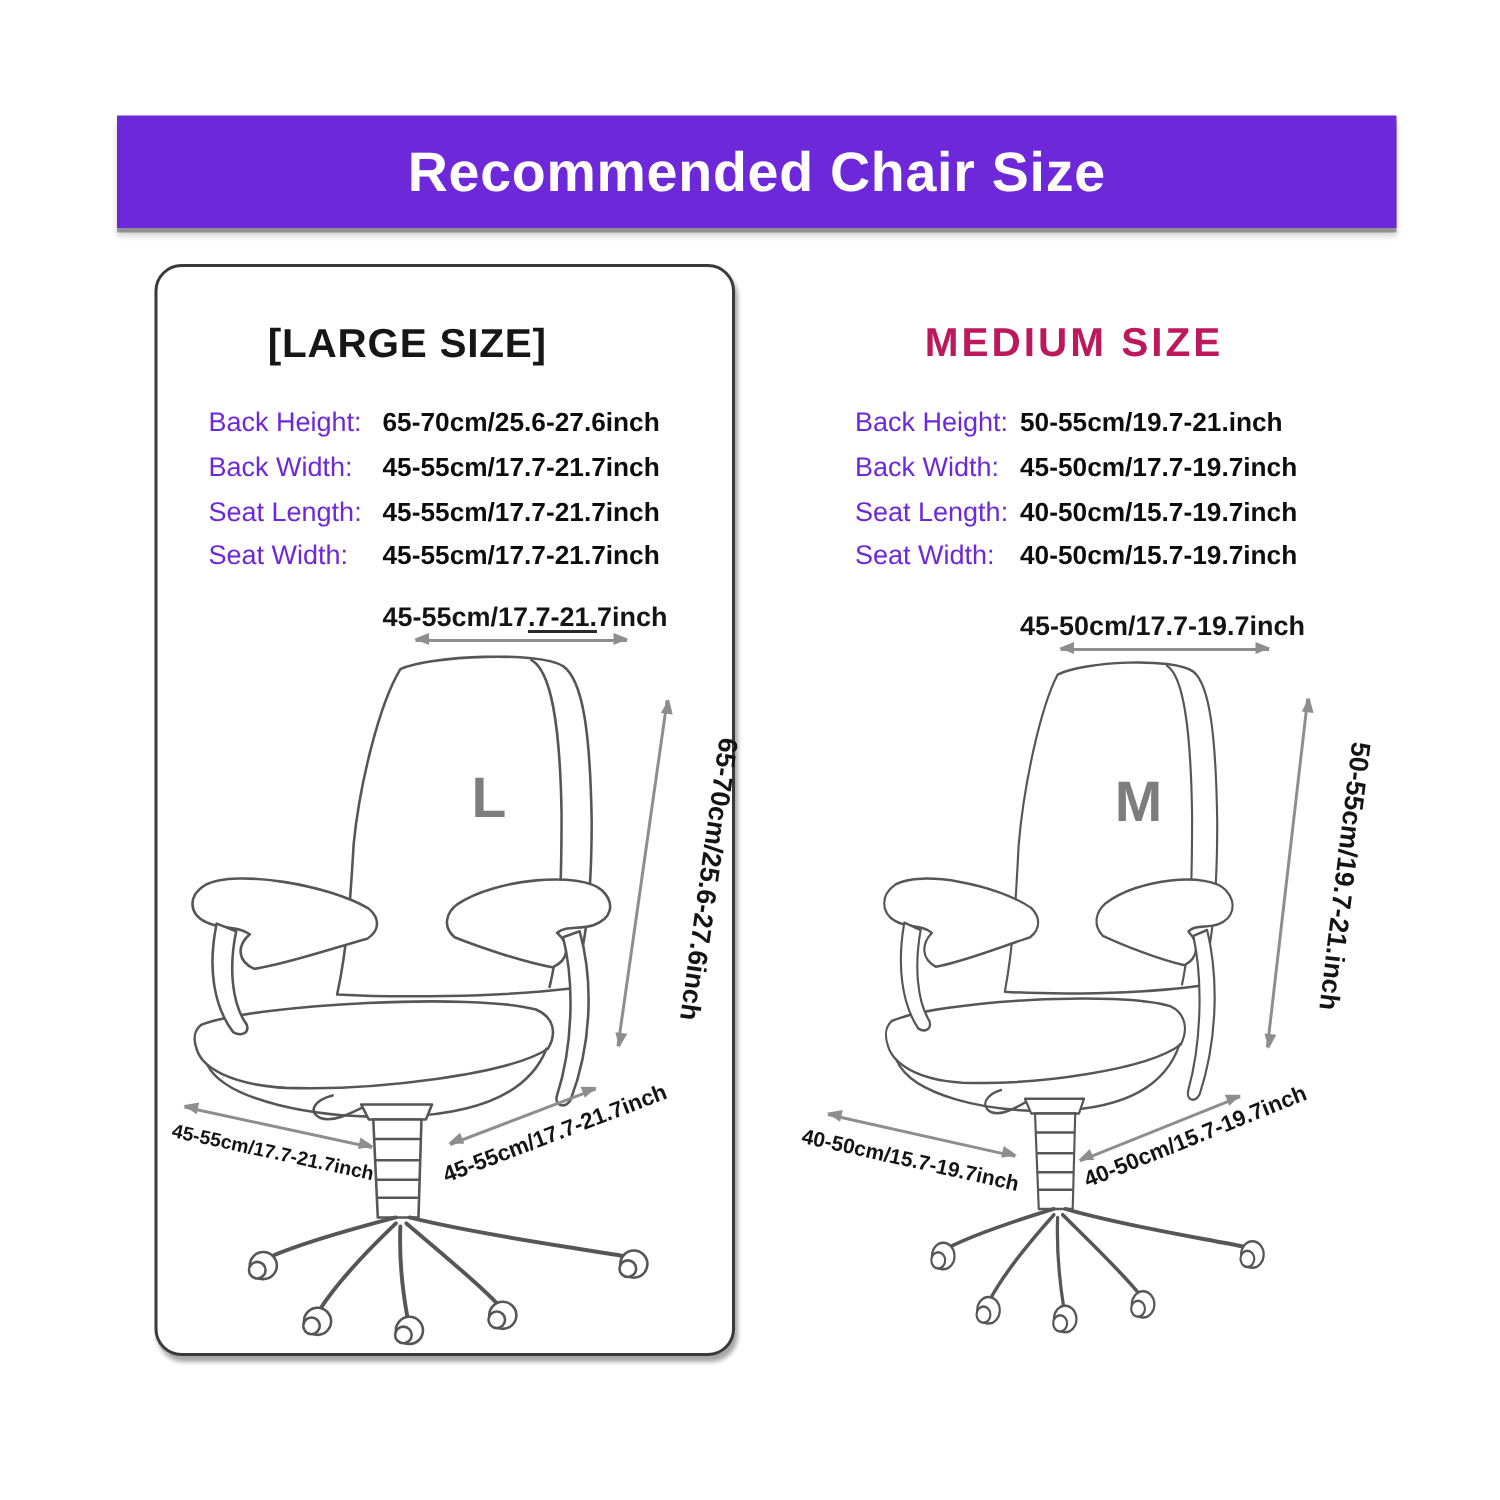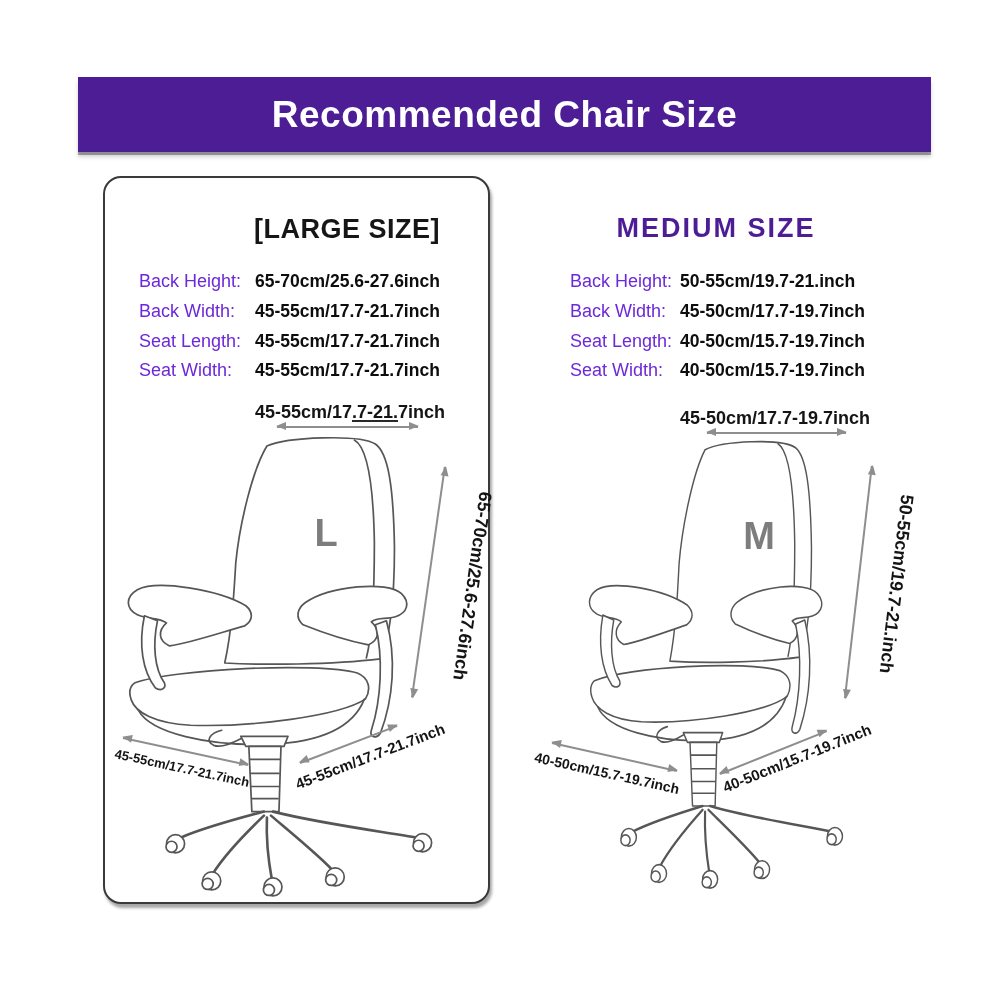--- a/index.html
+++ b/index.html
@@ -10,21 +10,21 @@
   .header-bar{position:absolute;left:78px;top:77px;width:853px;height:75px;
               display:flex;align-items:center;justify-content:center;
               box-shadow:0 3px 0 rgba(60,60,60,.45),0 5px 4px rgba(0,0,0,.18);}
   .header-bar span{color:#fff;font-size:37px;font-weight:bold;letter-spacing:.5px;}
 
   
   .panel{position:absolute;left:103px;top:176px;width:383px;height:724px;
          border:2.5px solid #3a3a3a;border-radius:18px;background:#fff;
          box-shadow:2px 4px 3px rgba(0,0,0,.35);}
 
-  .panel-title{position:absolute;left:103px;top:214px;width:337px;text-align:right;
+  .panel-title{position:absolute;left:103px;top:214px;width:337px;text-align:center;
                font-size:27px;font-weight:bold;color:#161616;letter-spacing:.5px;}
   .heading-medium{position:absolute;left:566px;top:213px;width:300px;text-align:center;
                   font-size:27px;font-weight:bold;letter-spacing:2px;}
 
   .spec-table{position:absolute;}
   .spec-row{display:flex;height:29.7px;align-items:center;}
   .spec-label{font-size:18px;color:#6d28d9;}
   .spec-value{font-size:17.5px;font-weight:bold;color:#0d0d0d;white-space:nowrap;}
   .spec-table-l{left:139px;top:267px;}
   .spec-table-l .spec-label{width:116px;}
@@ -44,28 +44,28 @@
                transform:translate(-50%,-50%);}
 
   .chair-svg{position:absolute;}
   .underline-detail{position:absolute;height:1.8px;background:#2a2a2a;}
 </style>
 </head>
 <body>
 
 <div class="canvas">
 
-  <div class="header-bar" style="background:#4c1d95;">
+  <div class="header-bar" style="background:#6d28d9;">
     <span>Recommended Chair Size</span>
   </div>
 
   <div class="panel"></div>
 
   <div class="panel-title">[LARGE SIZE]</div>
-  <div class="heading-medium" style="color:#4c1d95;">MEDIUM SIZE</div>
+  <div class="heading-medium" style="color:#be185d;">MEDIUM SIZE</div>
 
   <div class="spec-table spec-table-l">
     <div class="spec-row">
       <span class="spec-label">Back Height:</span>
       <span class="spec-value">65-70cm/25.6-27.6inch</span>
     </div>
     <div class="spec-row">
       <span class="spec-label">Back Width:</span>
       <span class="spec-value">45-55cm/17.7-21.7inch</span>
     </div>

